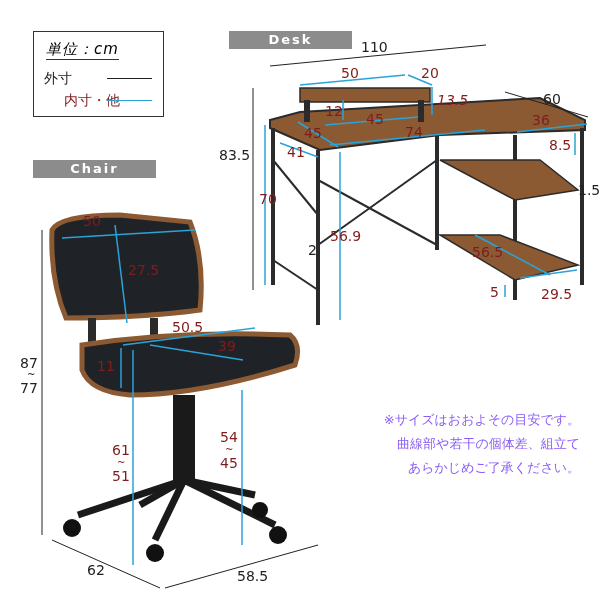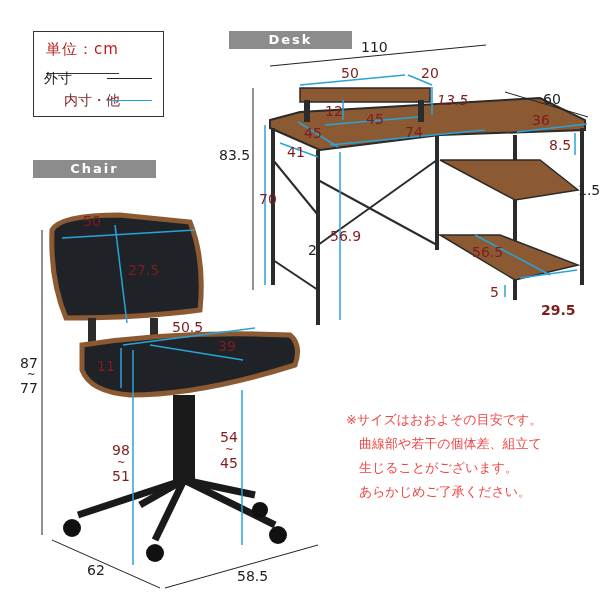--- a/index.html
+++ b/index.html
@@ -1,26 +1,26 @@
 <!DOCTYPE html>
 <html><head>
 <meta charset="utf-8">
 <style>
   html,body{margin:0;padding:0;background:#fff;}
   body{width:600px;height:600px;position:relative;overflow:hidden;font-family:"DejaVu Sans",sans-serif;}
   .abs{position:absolute;}
   .legend{left:33px;top:31px;width:131px;height:86px;border:1.5px solid #333;box-sizing:border-box;}
-  .legend .unit{position:absolute;left:12px;top:8px;font-size:15px;color:#b91c1c;border-bottom:1px solid #333;padding-bottom:14px;letter-spacing:1px;}
+  .legend .unit{position:absolute;left:12px;top:8px;font-size:15px;color:#000000;border-bottom:1px solid #333;padding-bottom:0;letter-spacing:1px;font-style:italic;}
   .legend .row{position:absolute;left:10px;font-size:14px;}
   .legend .arrow{position:absolute;left:73px;width:45px;height:1px;}
   .tag{background:#8c8c8c;color:#fff;font-weight:bold;font-size:13px;text-align:center;letter-spacing:2px;line-height:18px;}
   .dim{position:absolute;font-size:14px;line-height:14px;}
   .blk{color:#222;}
   .blu{color:#7f1d1d;}
-  .note{left:346px;top:408px;width:250px;font-size:13px;line-height:24px;color:#ef4444;}
+  .note{left:330px;top:408px;width:250px;font-size:13px;line-height:24px;color:#8b5cf6;text-align:right;}
   .note div{white-space:nowrap;}
   svg{position:absolute;left:0;top:0;}
 </style>
 </head>
 <body>
 
 <div class="abs legend">
   <span class="unit">単位：cm</span>
   <span class="row blk" style="top:38px;">外寸</span>
   <span class="arrow" style="top:46px;background:#222;"></span>
@@ -115,39 +115,38 @@
 <span class="dim blu" style="left:325px;top:104px;">12</span>
 <span class="dim blu" style="left:366px;top:112px;">45</span>
 <span class="dim blu" style="left:304px;top:126px;">45</span>
 <span class="dim blu" style="left:405px;top:125px;">74</span>
 <span class="dim blu" style="left:532px;top:113px;">36</span>
 <span class="dim blu" style="left:549px;top:138px;">8.5</span>
 <span class="dim blu" style="left:287px;top:145px;">41</span>
 <span class="dim blu" style="left:259px;top:192px;">70</span>
 <span class="dim blu" style="left:330px;top:229px;">56.9</span>
 <span class="dim blu" style="left:472px;top:245px;">56.5</span>
-<span class="dim blu" style="left:541px;top:303px;font-weight:bold;">29.5</span>
+<span class="dim blu" style="left:541px;top:287px;">29.5</span>
 <span class="dim blu" style="left:490px;top:285px;">5</span>
 
 <span class="dim blk" style="left:20px;top:356px;">87</span>
 <span class="dim blk" style="left:27px;top:368px;font-size:10px;">~</span>
 <span class="dim blk" style="left:20px;top:381px;">77</span>
 <span class="dim blk" style="left:87px;top:563px;">62</span>
 <span class="dim blk" style="left:237px;top:569px;">58.5</span>
 
 <span class="dim blu" style="left:83px;top:214px;">50</span>
 <span class="dim blu" style="left:128px;top:263px;">27.5</span>
 <span class="dim blu" style="left:172px;top:320px;">50.5</span>
 <span class="dim blu" style="left:218px;top:339px;">39</span>
 <span class="dim blu" style="left:97px;top:359px;">11</span>
-<span class="dim blu" style="left:112px;top:443px;">98</span>
+<span class="dim blu" style="left:112px;top:443px;">61</span>
 <span class="dim blu" style="left:117px;top:456px;font-size:10px;">~</span>
 <span class="dim blu" style="left:112px;top:469px;">51</span>
 <span class="dim blu" style="left:220px;top:430px;">54</span>
 <span class="dim blu" style="left:225px;top:443px;font-size:10px;">~</span>
 <span class="dim blu" style="left:220px;top:456px;">45</span>
 
 <div class="abs note">
   <div>※サイズはおおよその目安です。</div>
   <div>　曲線部や若干の個体差、組立て</div>
-  <div>　生じることがございます。</div>
   <div>　あらかじめご了承ください。</div>
 </div>
 
 </body></html>

